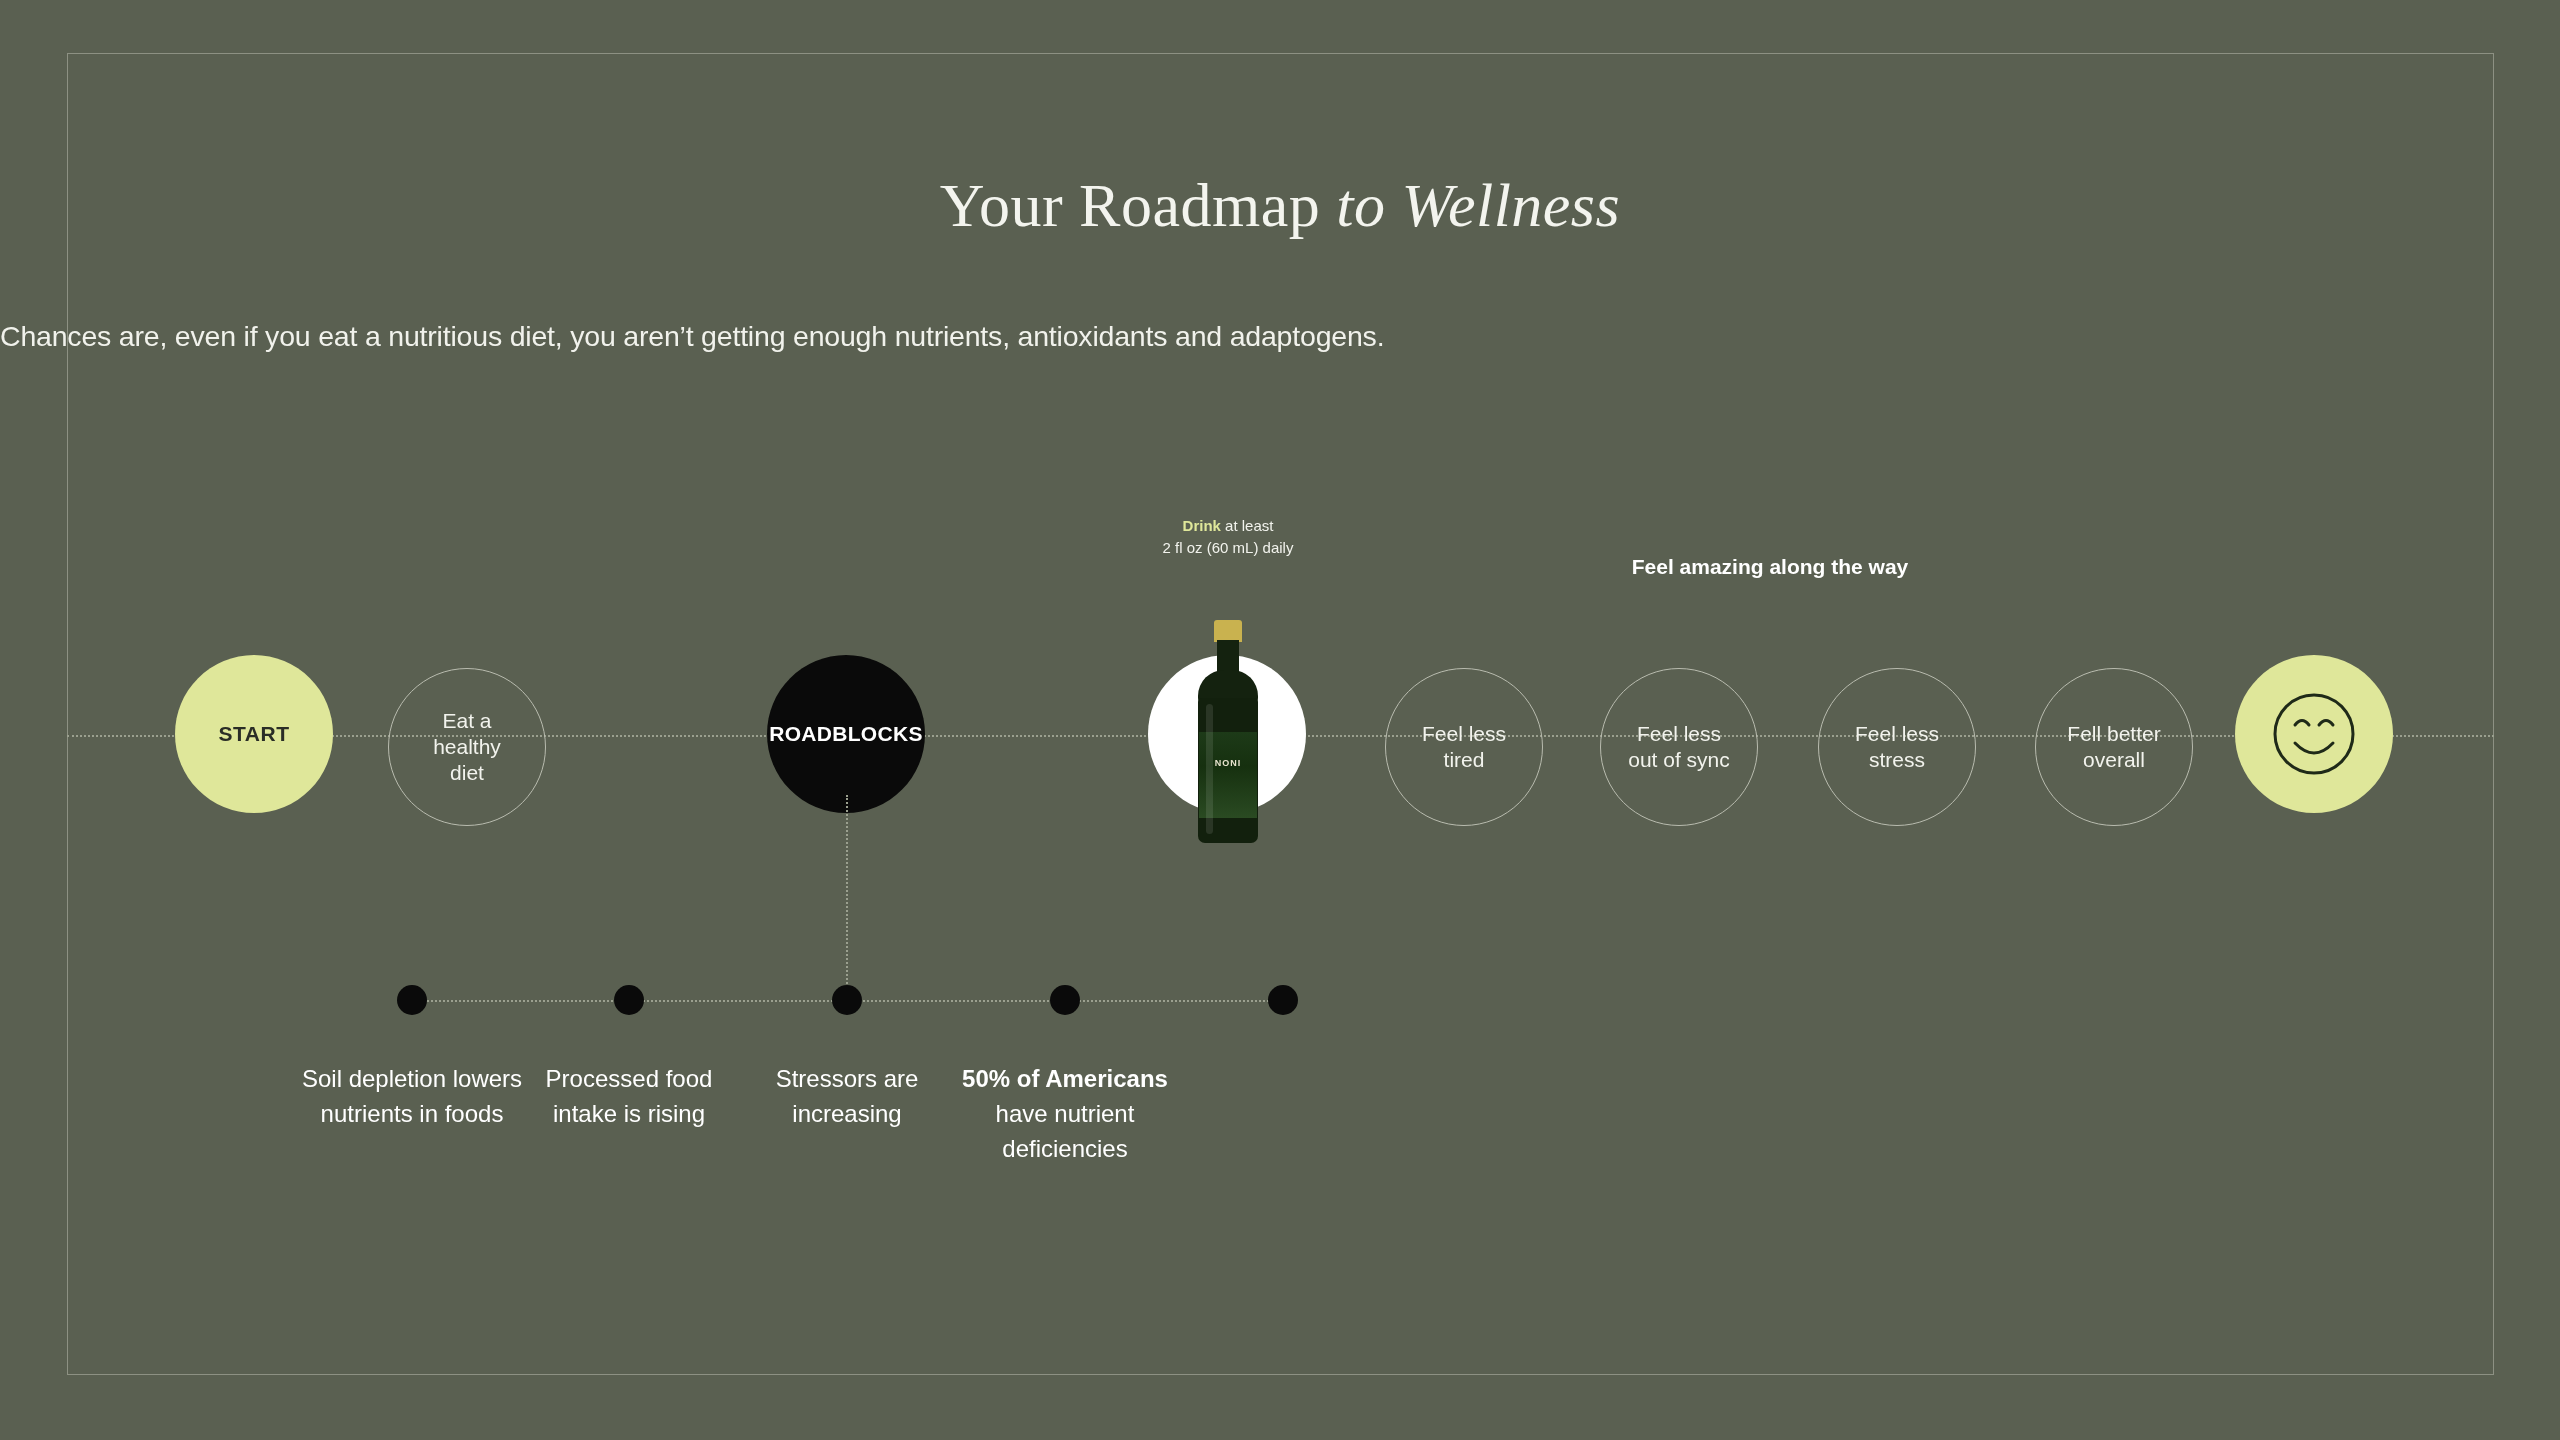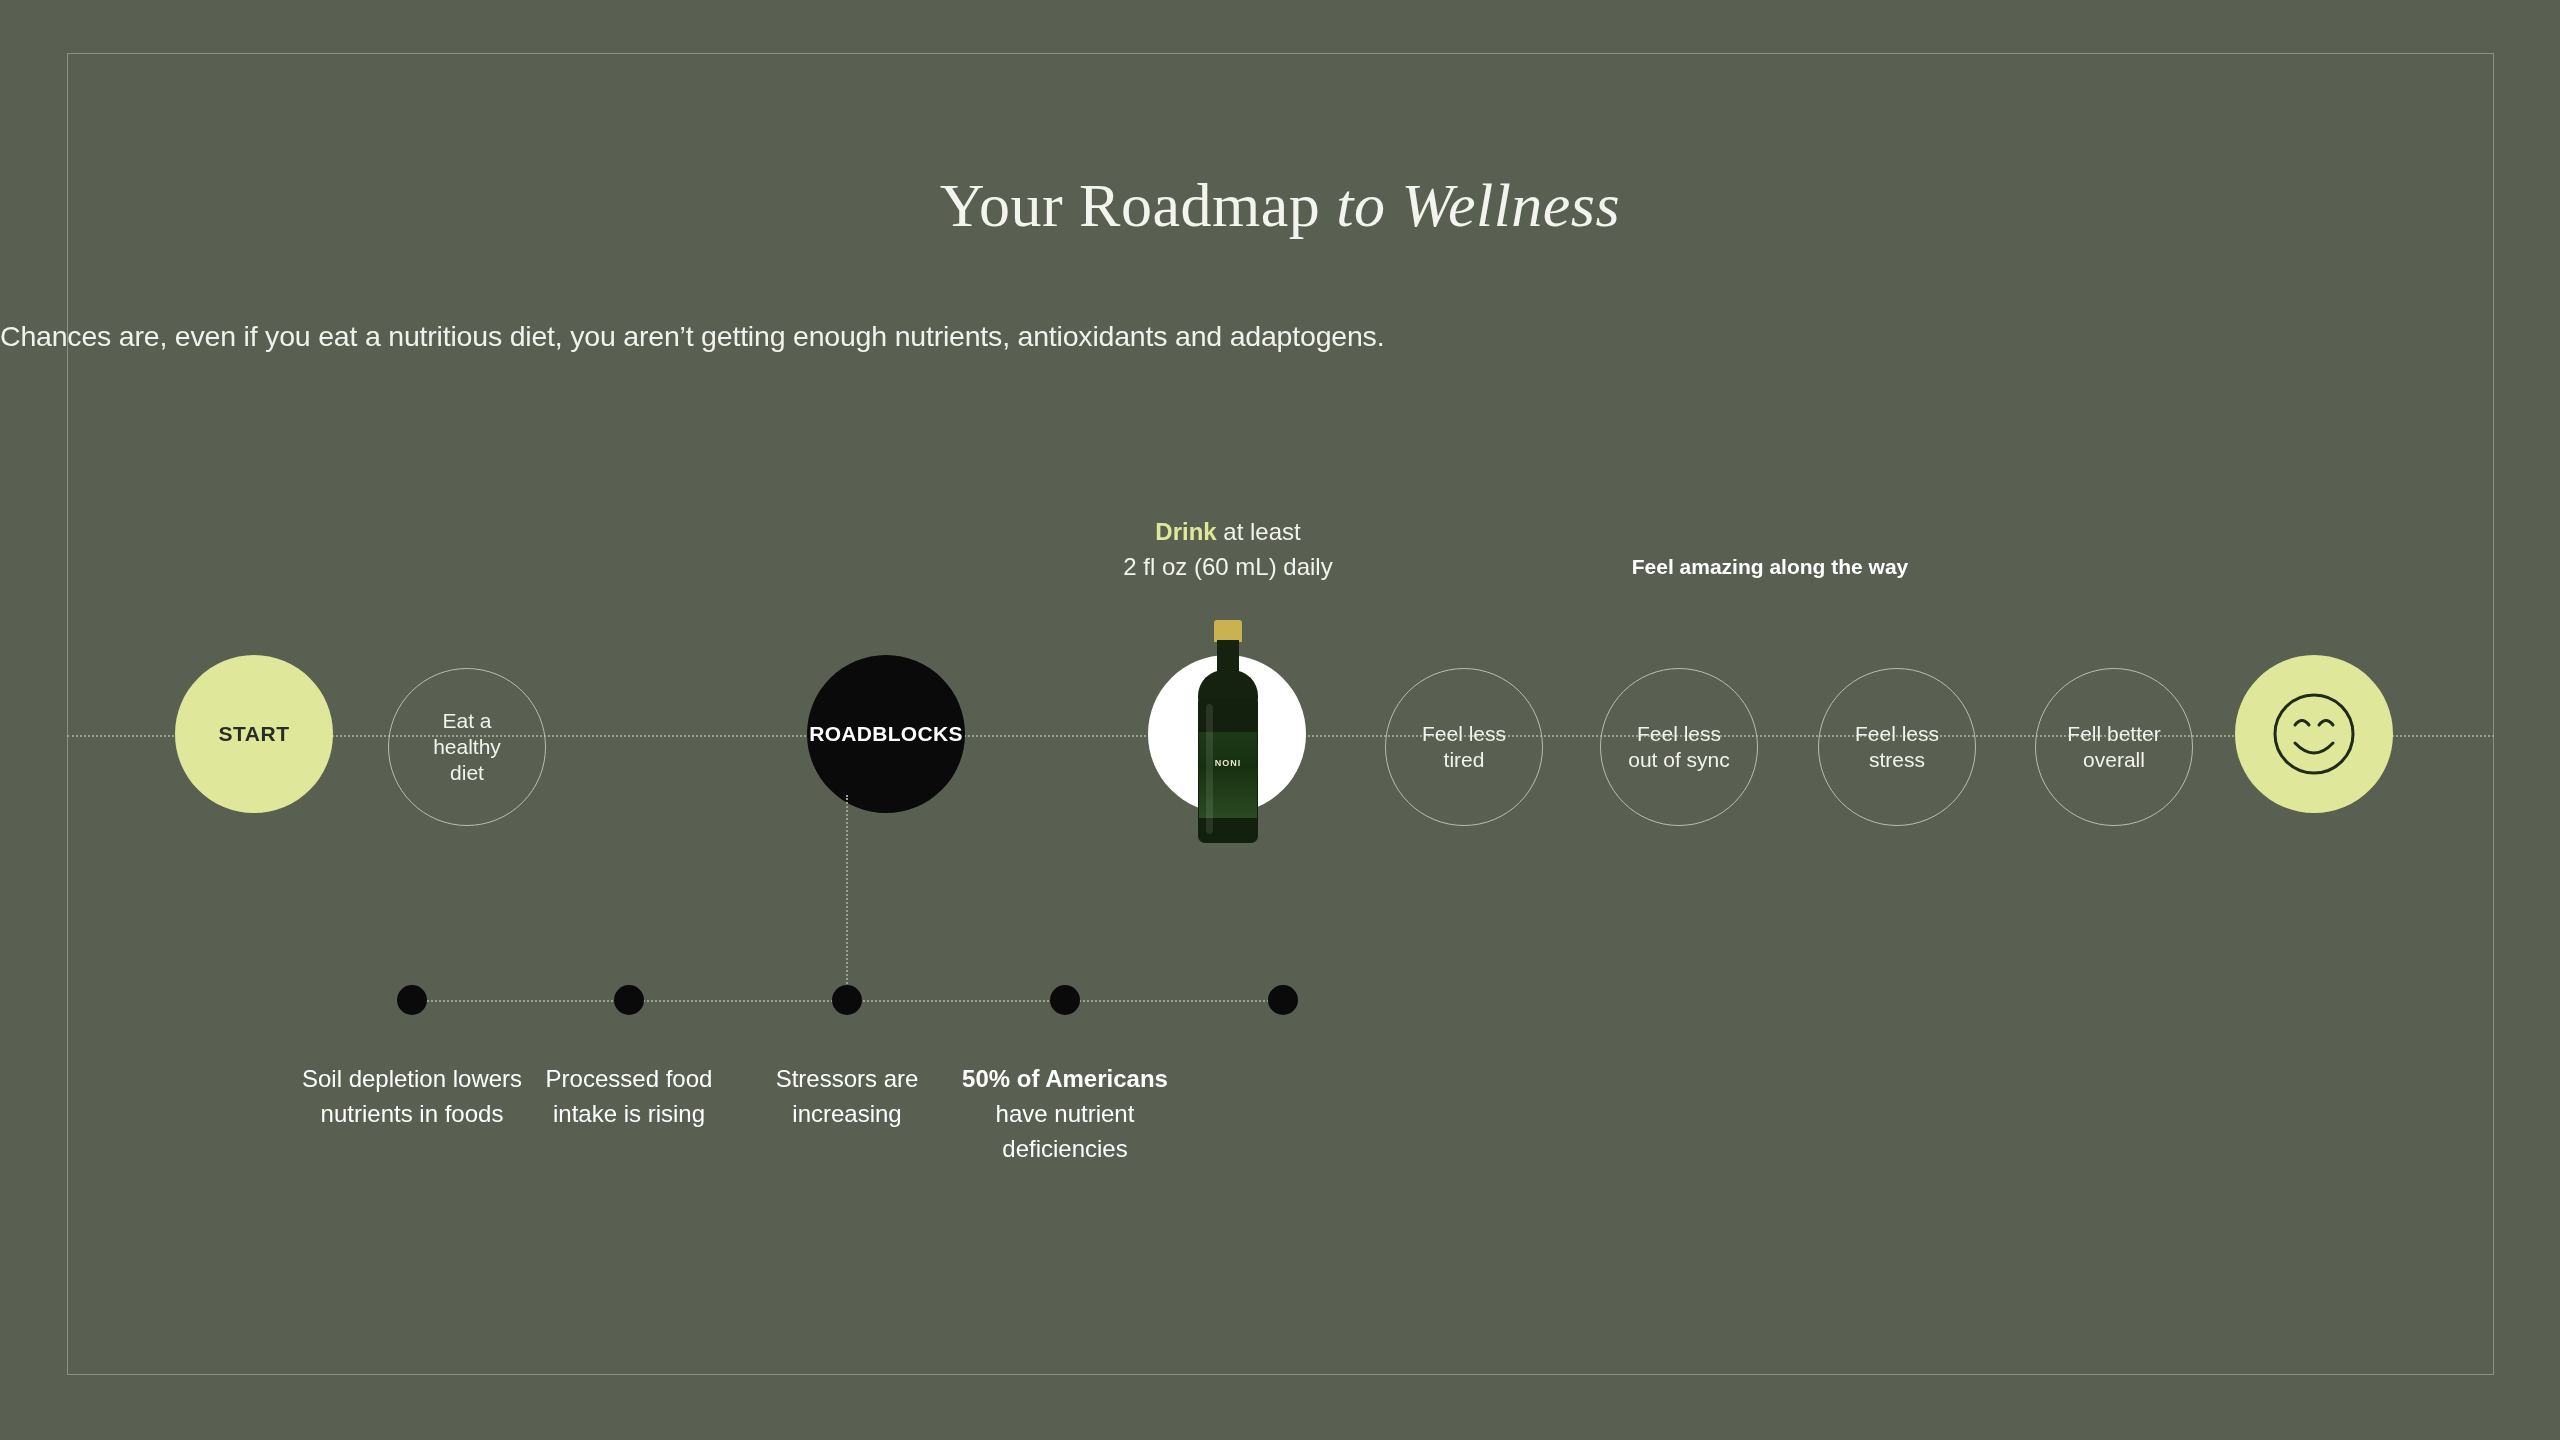--- a/index.html
+++ b/index.html
@@ -79,31 +79,30 @@
     font-weight: bold;
     font-size: 21px;
     letter-spacing: 0.5px;
   }
   .node.filled-black {
     background: #0a0a0a;
     color: #ffffff;
     font-weight: bold;
     font-size: 21px;
     letter-spacing: 0.3px;
-    margin-left: 40px;
   }
   .node.white-circle {
     background: #ffffff;
   }
 
   .label-drink {
     position: absolute;
     width: 360px;
     text-align: center;
-    font-size: 24px;
+    font-size: 15px;
     line-height: 1.45;
     color: #f2f3ed;
   }
   .label-drink .hl { color: #dfe79a; font-weight: bold; }
   .label-amazing {
     position: absolute;
     width: 420px;
     text-align: center;
     font-size: 21px;
     font-weight: bold;

